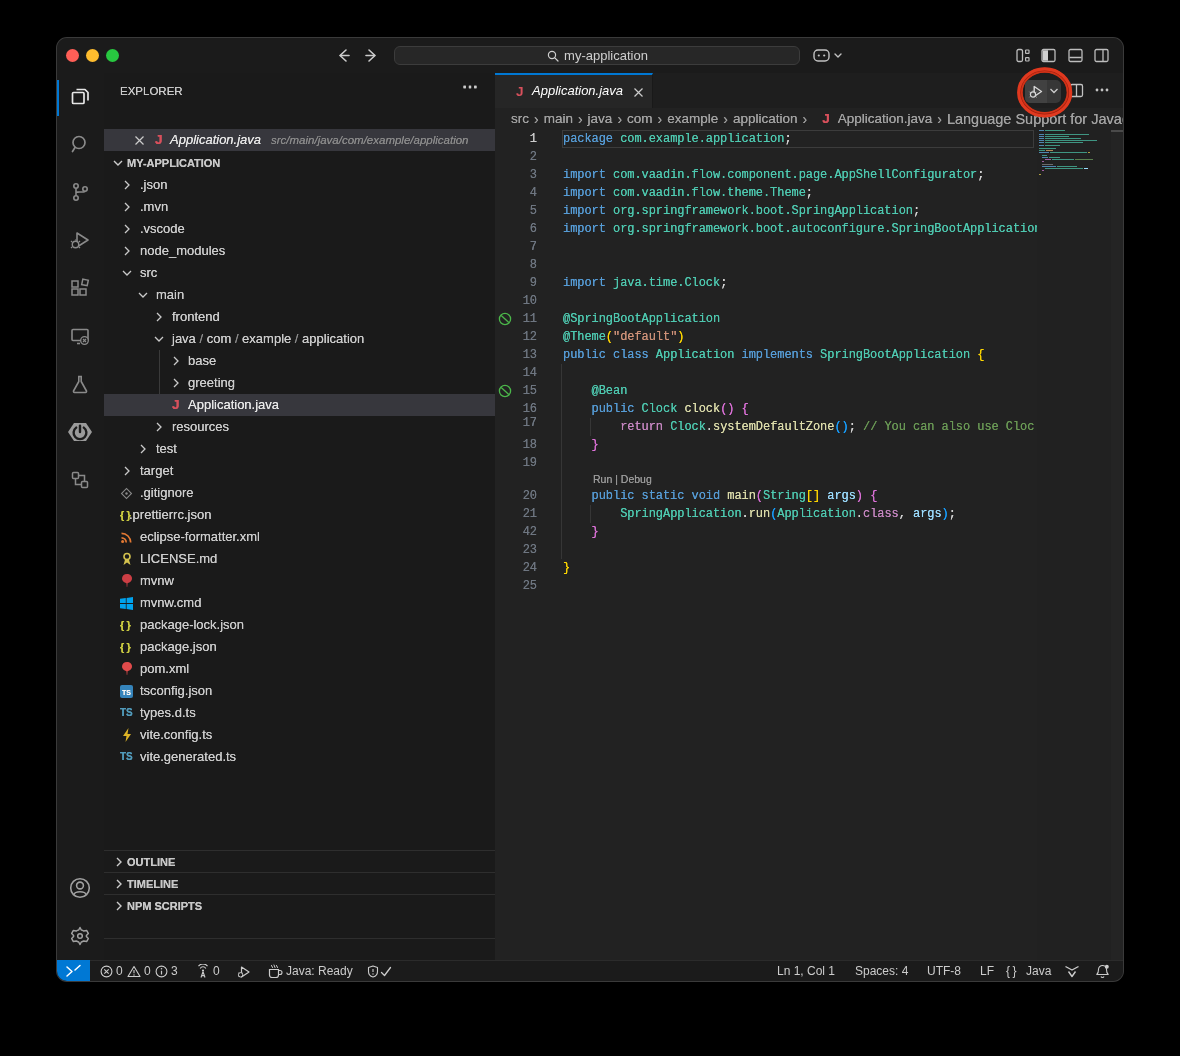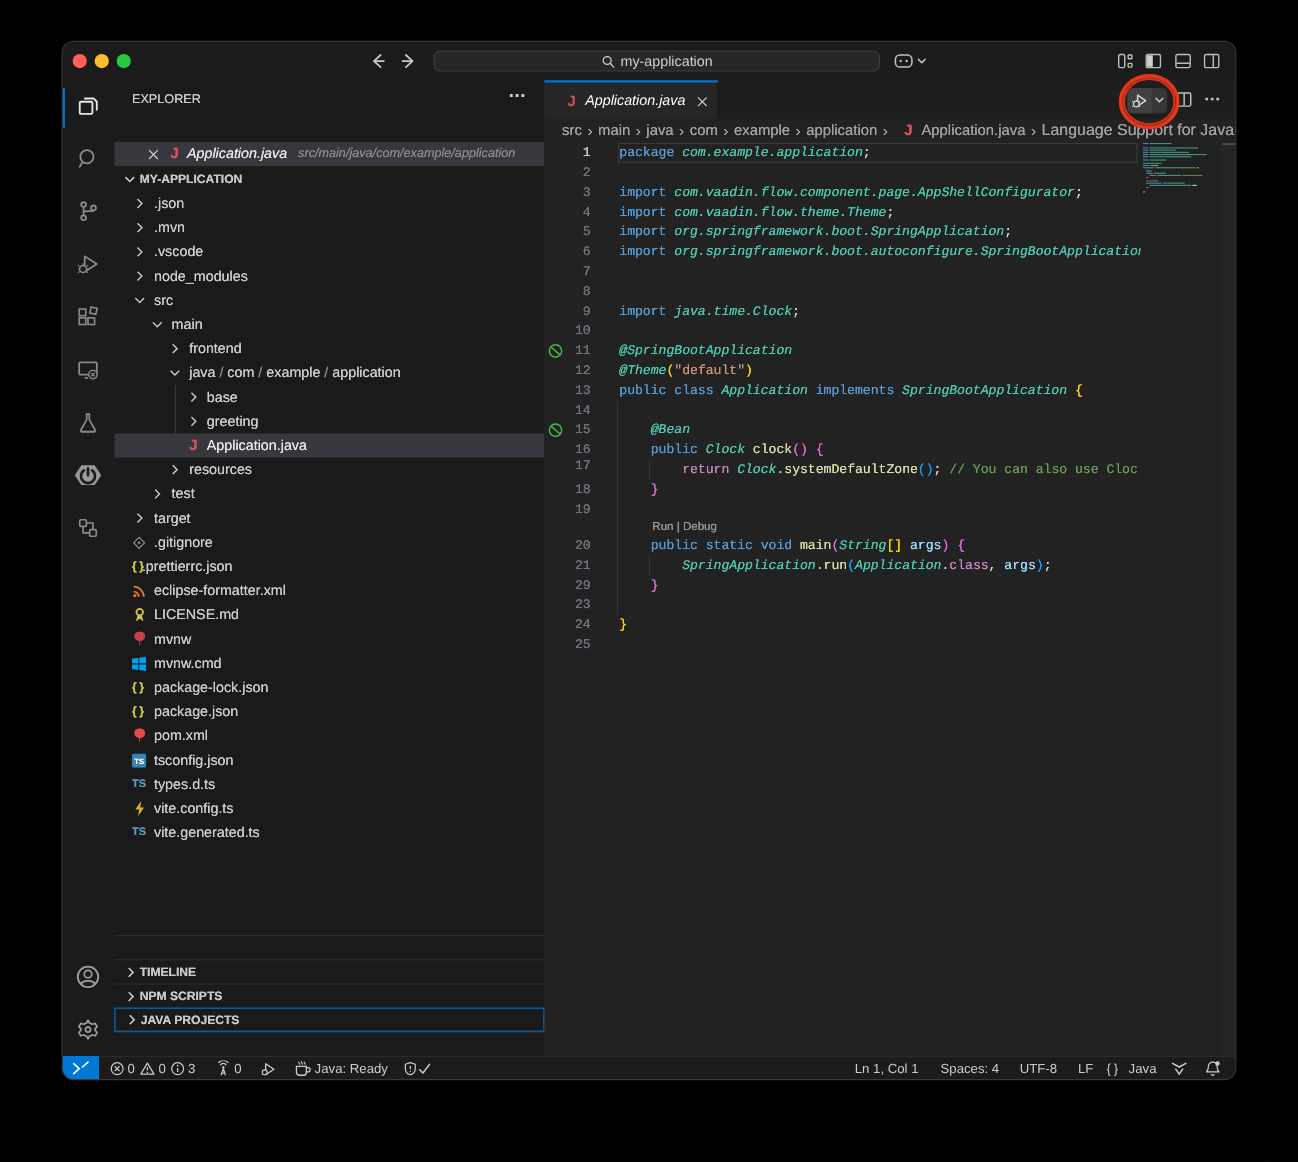--- a/index.html
+++ b/index.html
@@ -33,21 +33,21 @@
   #editor { position:absolute; left:438px; top:35px; width:628px; height:887px; background:#222222; }
   #tabstrip { position:absolute; left:0; top:0; width:628px; height:35px; background:#1e1e1e; }
   #tab { position:absolute; left:0; top:0; width:158px; height:35px; background:#262626; border-top:2px solid #0078d4; border-right:1px solid #191919; }
   #breadcrumbs { position:absolute; left:0; top:35px; width:628px; height:22px; color:#a2a2a2; font-size:13.5px; line-height:22px; white-space:nowrap; overflow:hidden; text-shadow:0 0 0.4px currentColor; }
   #code { position:absolute; left:0; top:57px; width:616px; height:830px; font-family:"Liberation Mono", monospace; font-size:12px; letter-spacing:-0.06px; overflow:hidden; text-shadow:0 0 0.6px currentColor; }
   .cl { position:absolute; left:68px; height:18px; line-height:18px; white-space:pre; }
   .ln { position:absolute; left:0; width:42px; height:18px; line-height:18px; text-align:right; color:#6e7681; }
   #minimap { position:absolute; left:542px; top:57px; width:74px; height:830px; background:#212121; overflow:hidden; }
   #rstrip { position:absolute; left:616px; top:57px; width:12px; height:830px; background:#242424; }
   .k  { color:#569cd6; }  
-  .t  { color:#4ec9b0;font-style:italic; }  
+  .t  { color:#4ec9b0; }  
   .f  { color:#dcdcaa; }  
   .w  { color:#d4d4d4; }  
   .s  { color:#ce9178; }  
   .c  { color:#6a9955; }  
   .rk { color:#c586c0; }  
   .b1 { color:#ffd700; }  
   .b2 { color:#da70d6; }  
   .b3 { color:#179fff; }  
   .v  { color:#9cdcfe; }  
   .bs { color:#9d9d9d; padding:0 5px; font-size:14px; }
@@ -355,39 +355,39 @@
           </svg>
           <span style="position:absolute;left:36px">vite.config.ts</span>
         </div>
       <div class="row" style="top:673px">
           <span class="ficon" style="color:#519aba;font-size:10px;font-weight:bold;left:16px;">TS</span>
           <span style="position:absolute;left:36px">vite.generated.ts</span>
         </div>
     </div>
 
     <div class="abs" style="left:0;top:777px;width:391px;height:1px;background:#2e2e2e;"></div>
+    <div class="row hdr" style="top:778px;">
+        <svg class="chev" style="left:7px" viewBox="0 0 16 16">
+          <path d="M6 4 L10 8 L6 12" stroke="#cccccc" stroke-width="1.4" fill="none"></path>
+        </svg>
+        <span style="position:absolute;left:23px;">OUTLINE</span>
+      </div>
     <div class="abs" style="left:0;top:799px;width:391px;height:1px;background:#2e2e2e;"></div>
     <div class="row hdr" style="top:800px;">
         <svg class="chev" style="left:7px" viewBox="0 0 16 16">
           <path d="M6 4 L10 8 L6 12" stroke="#cccccc" stroke-width="1.4" fill="none"></path>
         </svg>
         <span style="position:absolute;left:23px;">TIMELINE</span>
       </div>
     <div class="abs" style="left:0;top:821px;width:391px;height:1px;background:#2e2e2e;"></div>
     <div class="row hdr" style="top:822px;">
         <svg class="chev" style="left:7px" viewBox="0 0 16 16">
           <path d="M6 4 L10 8 L6 12" stroke="#cccccc" stroke-width="1.4" fill="none"></path>
         </svg>
         <span style="position:absolute;left:23px;">NPM SCRIPTS</span>
-      </div>
-    <div class="row hdr" style="top:843px;border:1px solid #0078d4;">
-        <svg class="chev" style="left:7px;top:2px" viewBox="0 0 16 16">
-          <path d="M6 4 L10 8 L6 12" stroke="#cccccc" stroke-width="1.4" fill="none"></path>
-        </svg>
-        <span style="position:absolute;left:23px;">JAVA PROJECTS</span>
       </div>
     <div class="abs" style="left:0;top:865px;width:391px;height:1px;background:#2e2e2e;"></div>
   </div>
 
   <div id="editor">
     <div id="tabstrip">
       <div id="tab">
         <span class="jicon" style="left:21px;top:9px;">J</span>
         <span style="position:absolute;left:37px;top:8px;font-style:italic;color:#ffffff;font-size:13px;">Application.java</span>
         <svg class="abs" style="left:138px;top:12px" width="11" height="11" viewBox="0 0 11 11">
@@ -433,21 +433,21 @@
       <div class="ln" style="top:198px">12</div>
       <div class="ln" style="top:216px">13</div>
       <div class="ln" style="top:234px">14</div>
       <div class="ln" style="top:252px">15</div>
       <div class="ln" style="top:270px">16</div>
       <div class="ln" style="top:284px">17</div>
       <div class="ln" style="top:306px">18</div>
       <div class="ln" style="top:324px">19</div>
       <div class="ln" style="top:357px">20</div>
       <div class="ln" style="top:375px">21</div>
-      <div class="ln" style="top:393px">29</div>
+      <div class="ln" style="top:393px">42</div>
       <div class="ln" style="top:411px">23</div>
       <div class="ln" style="top:429px">24</div>
       <div class="ln" style="top:447px">25</div>
 
       <svg class="abs" style="left:3px;top:182px" width="14" height="14" viewBox="0 0 14 14">
           <circle cx="7" cy="7" r="5.6" stroke="#4bb74a" stroke-width="1.3" fill="none"></circle>
           <path d="M3.2 3.6 L10.8 10.4" stroke="#4bb74a" stroke-width="1.3"></path>
         </svg>
       <svg class="abs" style="left:3px;top:254px" width="14" height="14" viewBox="0 0 14 14">
           <circle cx="7" cy="7" r="5.6" stroke="#4bb74a" stroke-width="1.3" fill="none"></circle>

